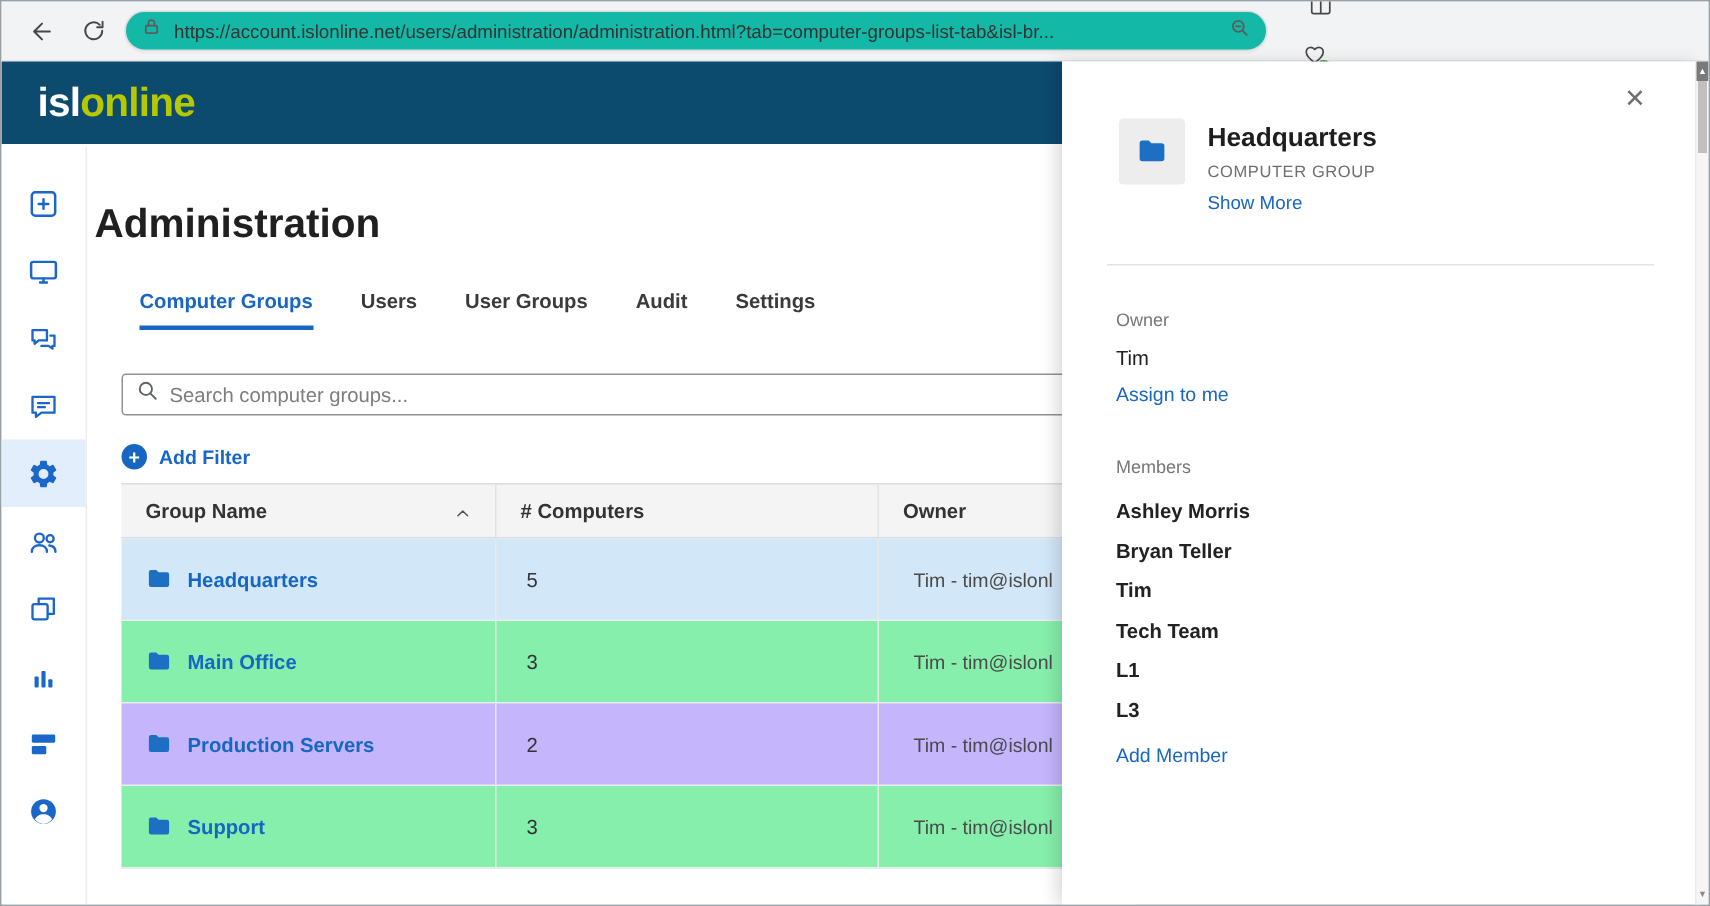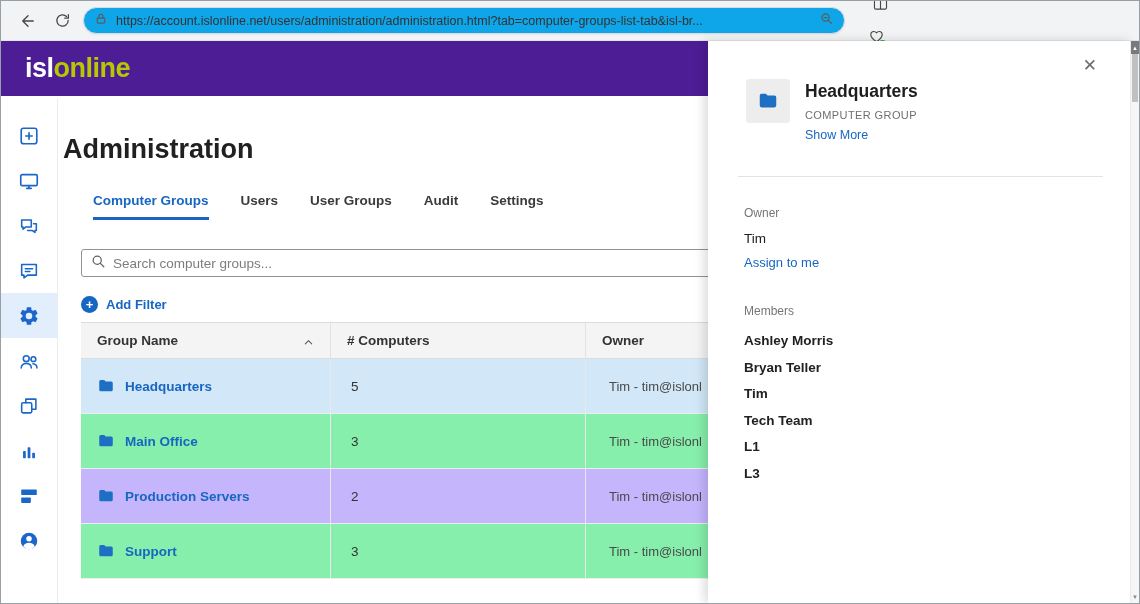--- a/index.html
+++ b/index.html
@@ -3,32 +3,32 @@
 <meta charset="utf-8">
 <style>
   * { box-sizing: border-box; margin: 0; padding: 0; }
   html,body { width:1140px; height:604px; }
   body { font-family:"Liberation Sans", sans-serif; overflow:hidden; background:#fff; }
   #window { position:relative; width:1140px; height:604px; border:1px solid #98a0a6; overflow:hidden; background:#fff; }
 
   
   .browser-bar { position:absolute; top:0; left:0; right:0; height:40px; background:#f2f3f4; display:flex; align-items:center; padding-left:10px; border-bottom:1px solid #e4e4e4; }
   .nav-btn { width:34px; height:32px; display:flex; align-items:center; justify-content:center; border-radius:4px; }
-  .addr { display:flex; align-items:center; gap:8px; width:762px; height:27px; background:#0ea5e9; border:1px solid #dadcde; border-radius:14px; margin-left:4px; padding:0 10px; box-shadow:0 1px 2px rgba(0,0,0,.05); }
+  .addr { display:flex; align-items:center; gap:8px; width:762px; height:27px; background:#14b8a6; border:1px solid #dadcde; border-radius:14px; margin-left:4px; padding:0 10px; box-shadow:0 1px 2px rgba(0,0,0,.05); }
   .addr .url { font-size:12.5px; color:#333; white-space:nowrap; overflow:hidden; flex:1; }
   .tool-icons { display:flex; align-items:center; margin-left:6px;flex-direction:column; }
   .tool-icons .nav-btn { width:30px; }
   .ra { font-size:13.5px; color:#474747; font-weight:500; }
   .ra sup { font-size:8px; }
   .ext-wrap { position:relative; }
   .badge { position:absolute; right:3px; bottom:2px; width:11px; height:11px; border-radius:50%; background:#23a33a; color:#fff; font-size:8px; line-height:11px; text-align:center; font-weight:bold; }
   .cop { width:19px; height:19px; border-radius:5px; background:linear-gradient(135deg,#3d7ef0,#35c7a0); }
 
   
-  .app-header { position:absolute; left:0; top:40px; width:707px; height:55px; background:#4c1d95; display:flex; align-items:center; padding-left:24px; }
+  .app-header { position:absolute; left:0; top:40px; width:707px; height:55px; background:#0c4a6e; display:flex; align-items:center; padding-left:24px; }
   .logo { font-size:27px; font-weight:bold; letter-spacing:-0.5px; }
   .logo .w { color:#fff; }
   .logo .g { color:#b6c900; }
 
   
   .side { position:absolute; left:0; top:97px; width:57px; bottom:0; background:#fff; border-right:1px solid #ececec; padding-top:15px; z-index:2; }
   .slot { width:56px; height:45px; display:flex; align-items:center; justify-content:center; cursor:pointer; }
   .slot.active { background:#e2eefb; }
 
   
@@ -337,20 +337,21 @@
     <div class="p-members-col">
       <div class="p-label" style="margin-top:34px;">Members</div>
       <div class="p-members">
         <div class="p-member">Ashley Morris</div>
         <div class="p-member">Bryan Teller</div>
         <div class="p-member">Tim</div>
         <div class="p-member">Tech Team</div>
         <div class="p-member">L1</div>
         <div class="p-member">L3</div>
       </div>
+      <div class="p-link">Add Member</div>
     </div>
   </div>
 
   <div class="scroll">
     <div class="up">▲</div>
     <div class="thumb"></div>
     <div class="down">▼</div>
   </div>
 
 </div>

